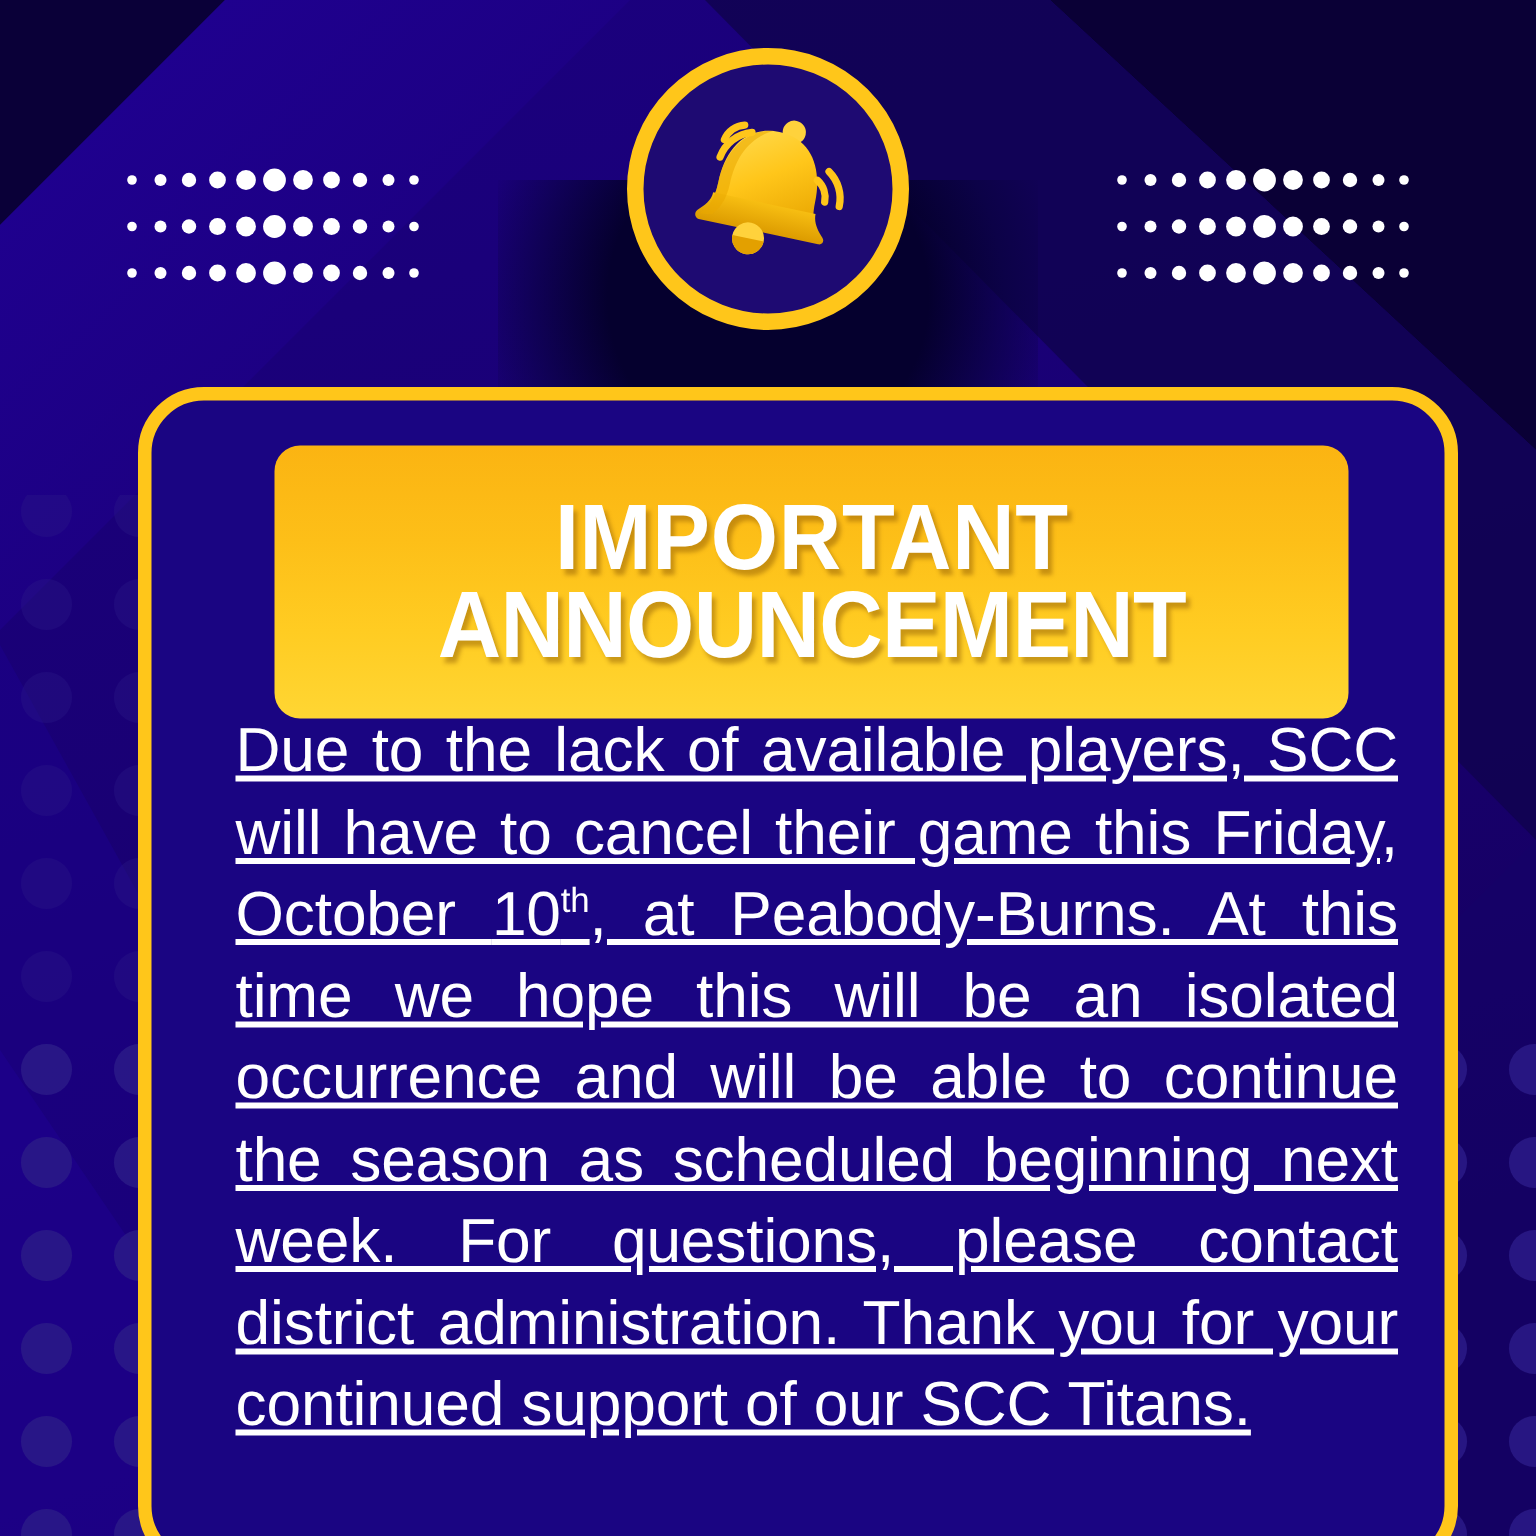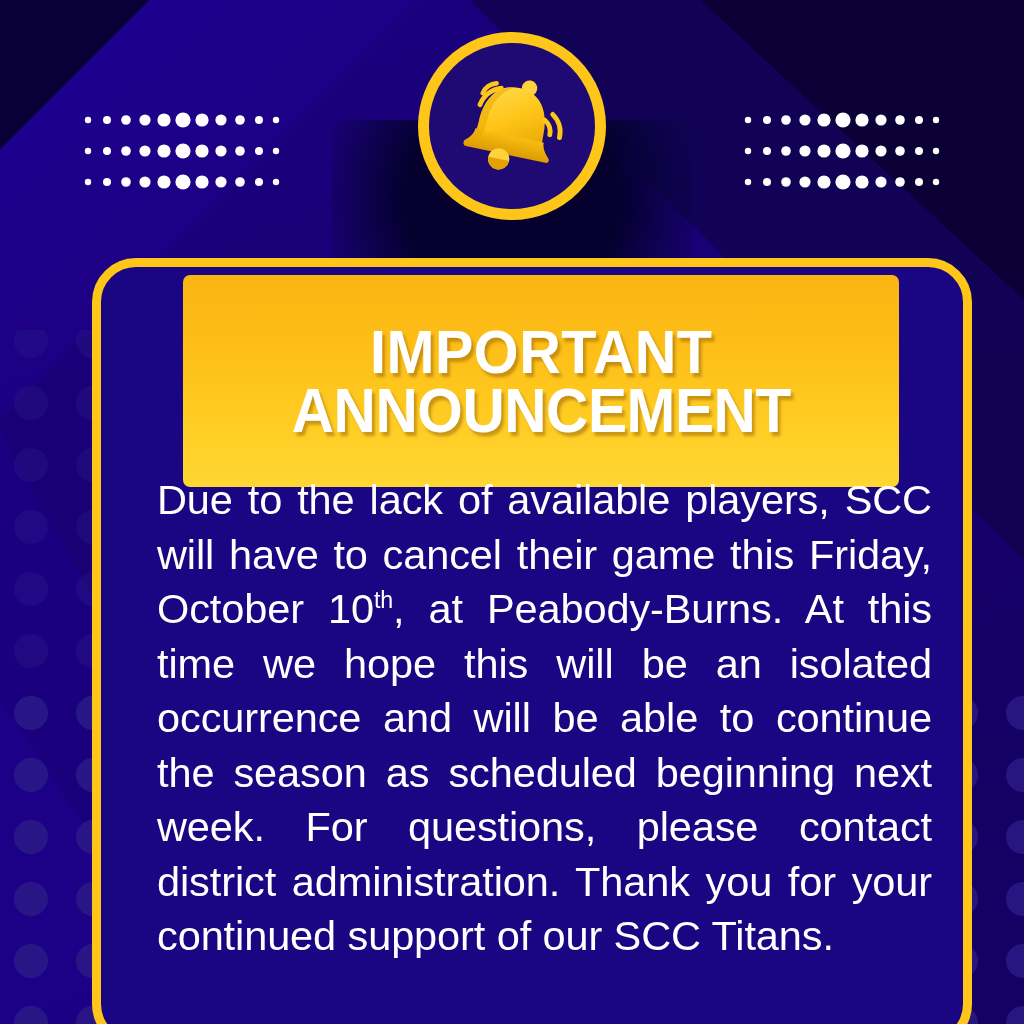--- a/index.html
+++ b/index.html
@@ -45,23 +45,23 @@
     left:92px; top:258px; width:880px; height:790px;
     border:9px solid #FFC61A;
     border-radius:44px;
     background:#1A0582;
     z-index:3;
     overflow:hidden;
   }
 
   
   .banner{
-    position:absolute; left:82px; top:8px;
-    width:716px; height:212px;
-    border-radius:7px;
+    position:absolute; left:82px; top:30px;
+    width:716px; height:182px;
+    border-radius:17px;
     background:linear-gradient(180deg,#FBB412 0%,#FDBF18 35%,#FFCC22 68%,#FFD633 100%);
     display:flex; flex-direction:column;
     align-items:center; justify-content:center;
   }
   .banner-title{
     font-family:"Liberation Sans", sans-serif;
     font-weight:700;
     font-size:62px;
     line-height:0.93;
     letter-spacing:0.5px;
@@ -79,20 +79,21 @@
     position:absolute;
     left:56px; top:206px; width:775px;
     color:#FFFFFF;
     font-family:"Liberation Sans", sans-serif;
     font-size:41.5px;
     line-height:54.5px;
     text-align:justify;
     text-justify:inter-word;
     font-weight:400;
     letter-spacing:-0.1px;
+    text-decoration:underline;
   }
   .body-copy sup{ font-size:0.56em; vertical-align:super; line-height:0; }
 </style>
 </head>
 <body>
 
 <svg id="bg" viewBox="0 0 1024 1024" preserveAspectRatio="none">
   <defs>
     <linearGradient id="gBase" x1="0" y1="0" x2="0.35" y2="1">
       <stop offset="0" stop-color="#1B0080"></stop>

